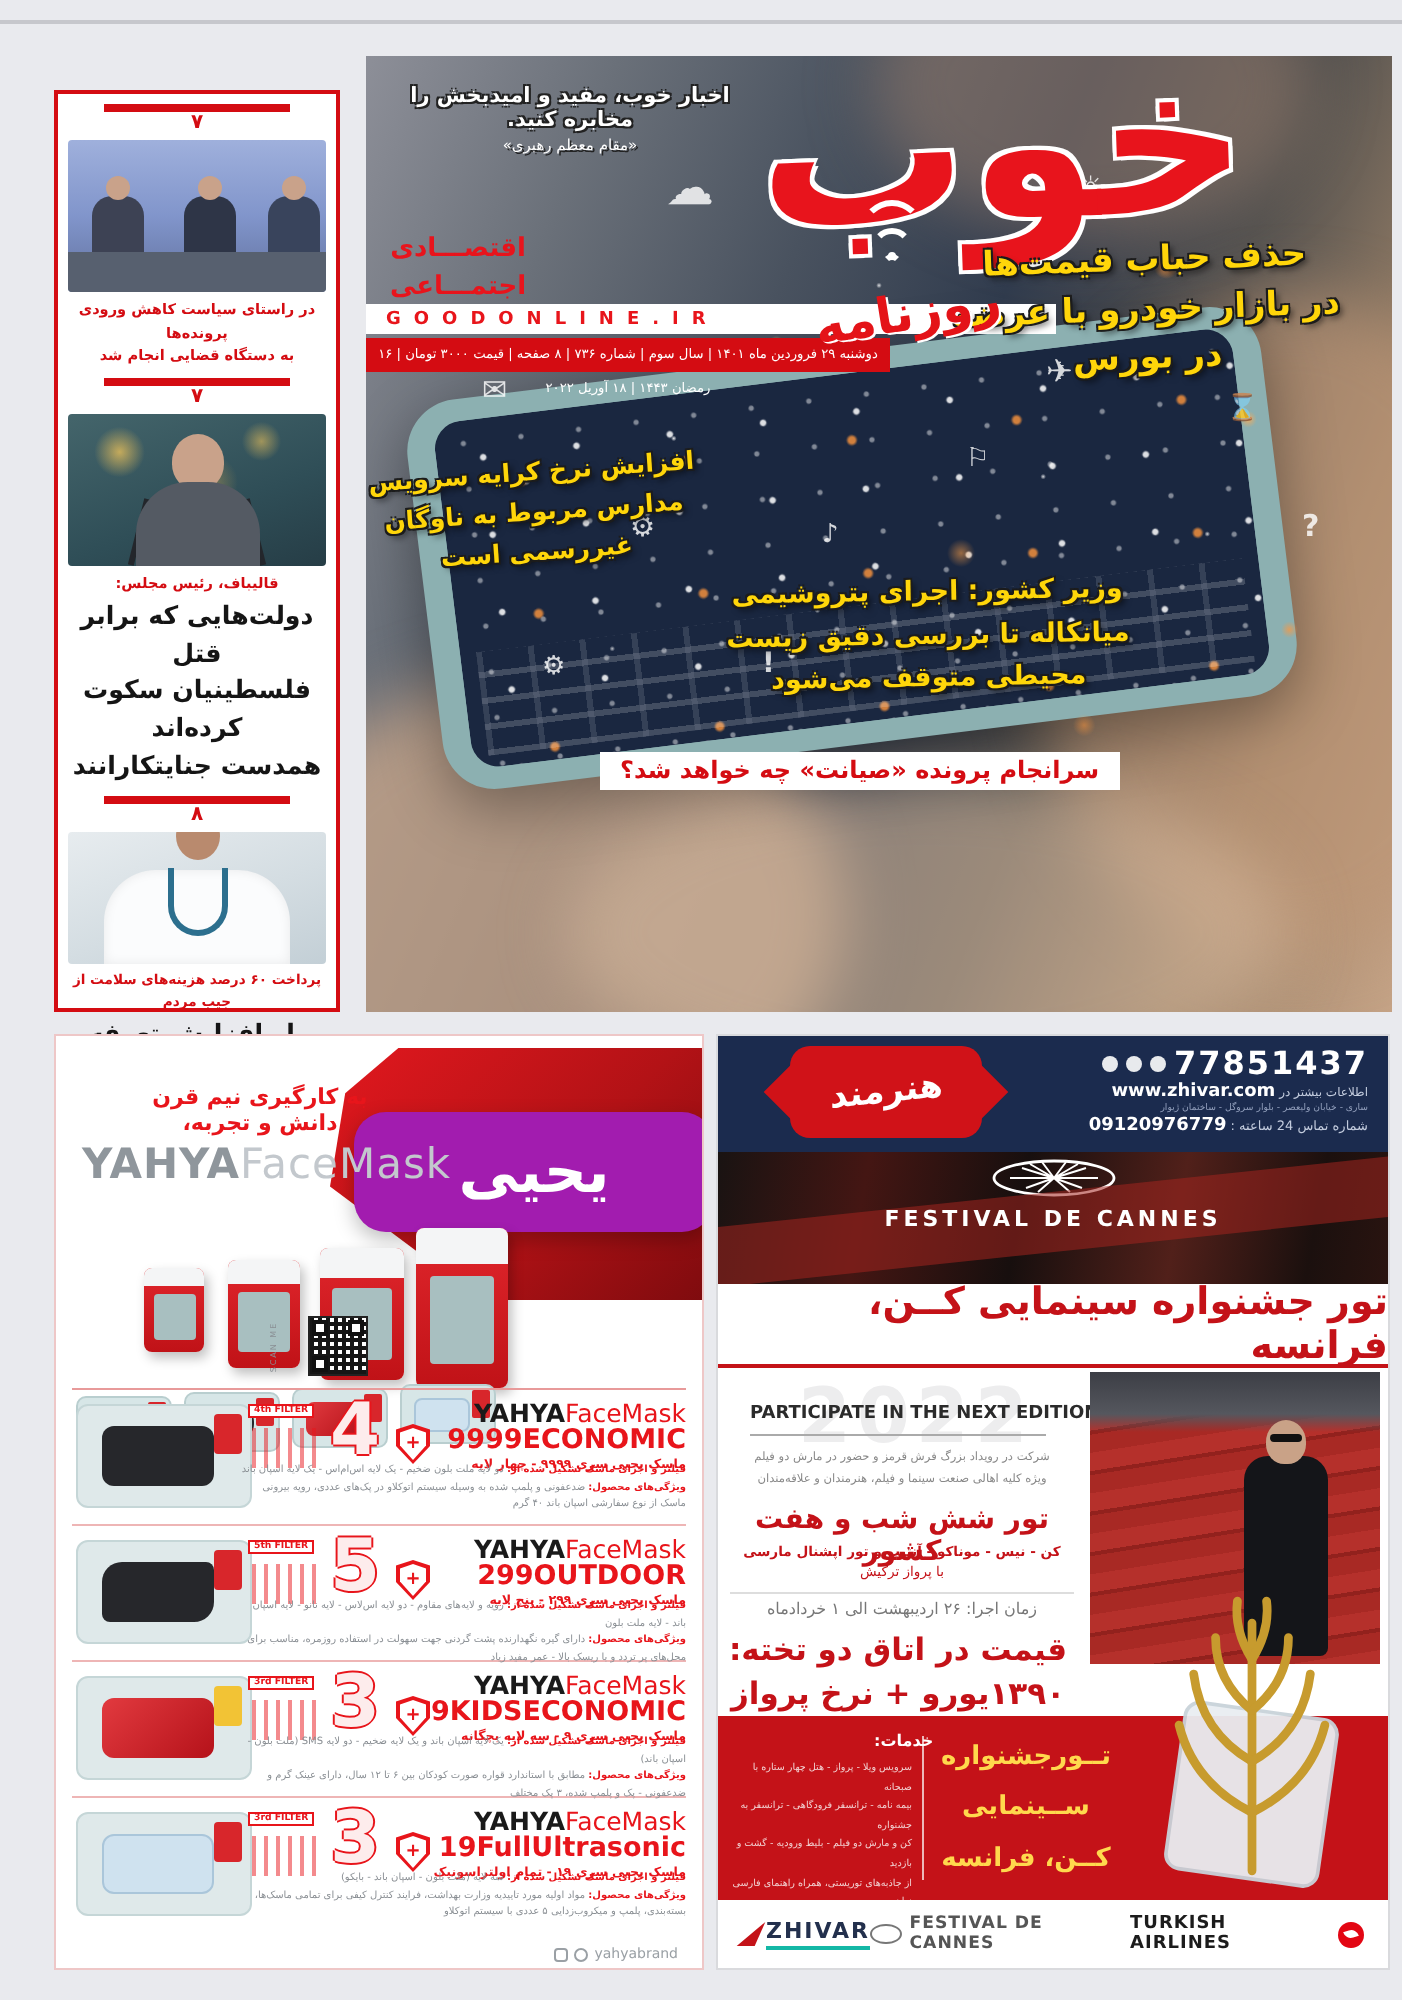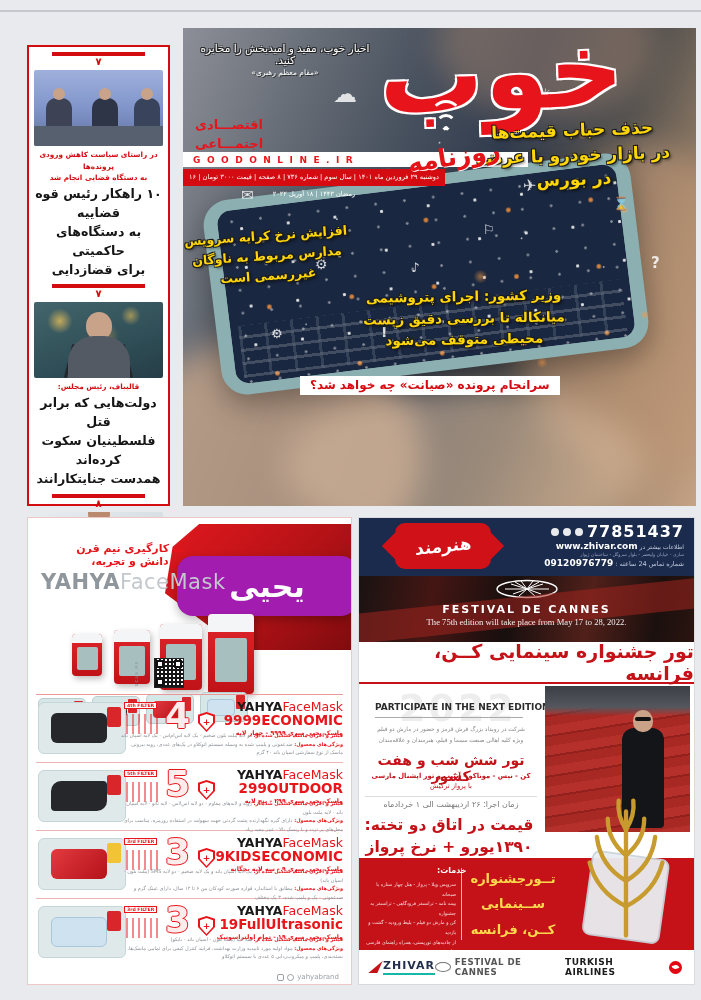--- a/index.html
+++ b/index.html
@@ -65,21 +65,21 @@
       radial-gradient(circle, rgba(255,255,255,.85) 1.2px, transparent 2px),
       radial-gradient(circle, rgba(255,255,255,.45) 1px, transparent 1.6px),
       radial-gradient(circle, rgba(255,150,60,.8) 1.6px, transparent 3px);
     background-size:47px 39px, 29px 23px, 83px 67px; }
   .keys { position:absolute; bottom:6px; left:8px; right:8px; height:52px; opacity:.35;
     background:repeating-linear-gradient(0deg, rgba(255,255,255,.5) 0 3px, transparent 3px 13px),
                repeating-linear-gradient(90deg, rgba(255,255,255,.35) 0 3px, transparent 3px 26px); }
   .ic { position:absolute; color:rgba(255,255,255,.82); font-weight:bold; }
 
   .m-slogan { position:absolute; left:10px; top:14px; width:184px; text-align:center; direction:rtl; color:#fff; z-index:5; }
-  .m-slogan .l1 { font-size:10.5px; font-weight:normal; text-shadow:1px 1px 0 #222,-1px -1px 0 #222,1px -1px 0 #222,-1px 1px 0 #222; }
+  .m-slogan .l1 { font-size:10.5px; font-weight:bold; text-shadow:1px 1px 0 #222,-1px -1px 0 #222,1px -1px 0 #222,-1px 1px 0 #222; }
   .m-slogan .l2 { font-size:7.5px; margin-top:2px; text-shadow:1px 1px 0 #222; }
   .logo-fa { position:absolute; left:196px; top:-14px; font-size:104px; line-height:1.15; font-weight:bold; color:#e8141c;
              z-index:6; transform:rotate(-2deg);
              text-shadow:2px 2px 0 #fff,-2px -2px 0 #fff,2px -2px 0 #fff,-2px 2px 0 #fff; }
   .logo-sub { position:absolute; left:224px; top:114px; font-size:25px; font-weight:bold; color:#e41318; z-index:7;
               transform:rotate(-9deg); text-shadow:1px 1px 0 #fff; }
   .wifi { position:absolute; left:246px; top:78px; width:34px; height:26px; z-index:7; }
   .wifi i { position:absolute; left:50%; bottom:0; transform:translateX(-50%); border:3px solid transparent;
             border-top-color:#fff; border-radius:50%; }
   .wifi .w1 { width:32px; height:32px; } .wifi .w2 { width:21px; height:21px; bottom:-3px; } .wifi .w3 { width:10px; height:10px; bottom:-5px; }
@@ -244,23 +244,20 @@
       <div class="sep"></div>
       <div class="pgno">۷</div>
       <div class="ph ph1">
         <div class="fig f1"></div>
         <div class="fig f2"></div>
         <div class="fig f3"></div>
         <div class="desk"></div>
       </div>
       <div class="kick pre">در راستای سیاست کاهش ورودی پرونده‌ها
 به دستگاه قضایی انجام شد</div>
-      <div class="hl pre">۱۰ راهکار رئیس قوه قضاییه
-به دستگاه‌های حاکمیتی
-برای قضازدایی</div>
     </div>
 
     <div>
       <div class="sep"></div>
       <div class="pgno">۷</div>
       <div class="ph ph2">
         <div class="mic m1"></div>
         <div class="mic m2"></div>
         <div class="head"></div>
         <div class="person"></div>
@@ -536,21 +533,20 @@
       </div>
     </div>
 
     <div class="zv-cannes">
       <svg class="zv-palm-logo" width="64" height="20" viewBox="0 0 64 20">
         <ellipse cx="32" cy="10" rx="30" ry="8.5" fill="none" stroke="#fff" stroke-width="1.4"></ellipse>
         <path d="M10 10 H54 M32 10 L16 5 M32 10 L20 3 M32 10 L26 2 M32 10 L38 2 M32 10 L44 3 M32 10 L48 5
                  M32 10 L18 15 M32 10 L24 17 M32 10 L40 17 M32 10 L46 15" stroke="#fff" stroke-width="1" fill="none"></path>
       </svg>
       <div class="zv-fest">FESTIVAL DE CANNES</div>
-      <div class="zv-fest-sub">The 75th edition will take place from May 17 to 28, 2022.</div>
     </div>
 
     <div class="zv-tourhead">تور جشنواره سینمایی کــن، فرانسه</div>
     <div class="zv-rule"></div>
 
     <div class="zv-ghost">2022</div>
     <div class="zv-part">PARTICIPATE IN THE NEXT EDITION</div>
     <div class="zv-part-line"></div>
     <div class="zv-intro pre">شرکت در رویداد بزرگ فرش قرمز و حضور در مارش دو فیلم
 ویژه کلیه اهالی صنعت سینما و فیلم، هنرمندان و علاقه‌مندان</div>

